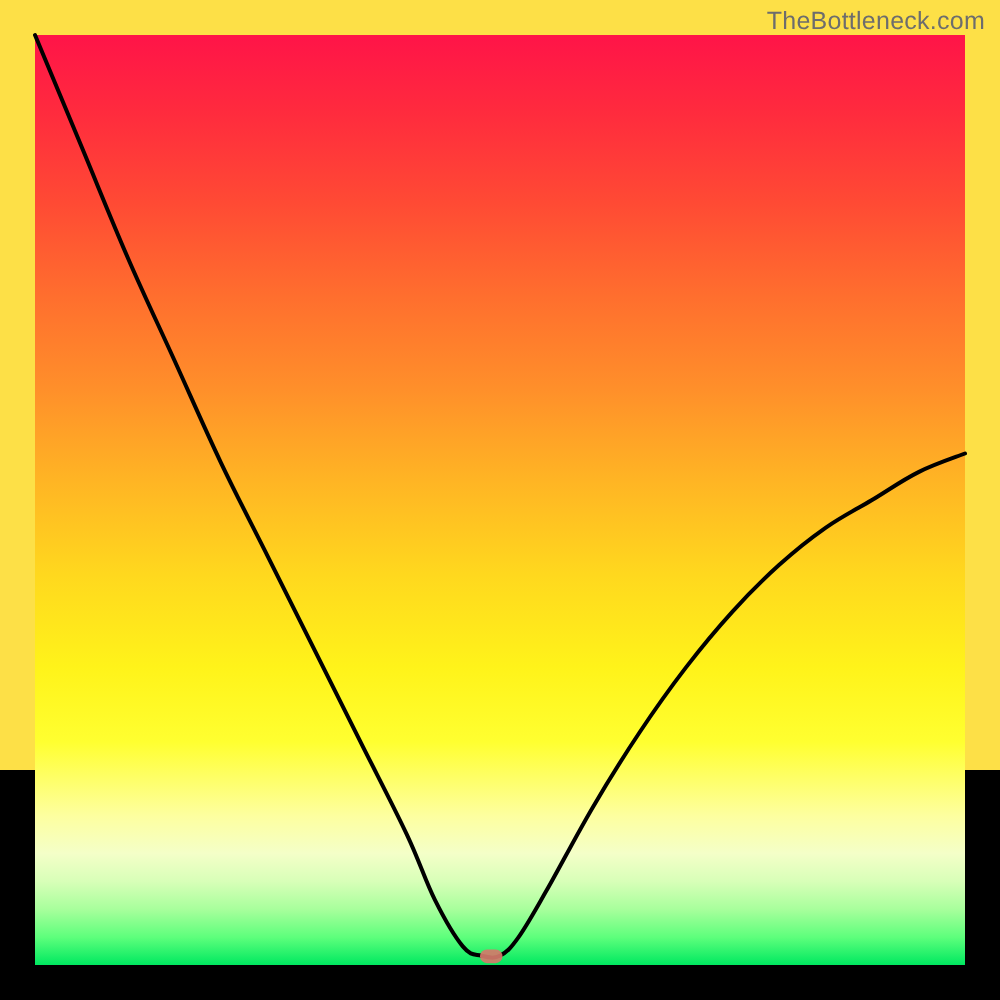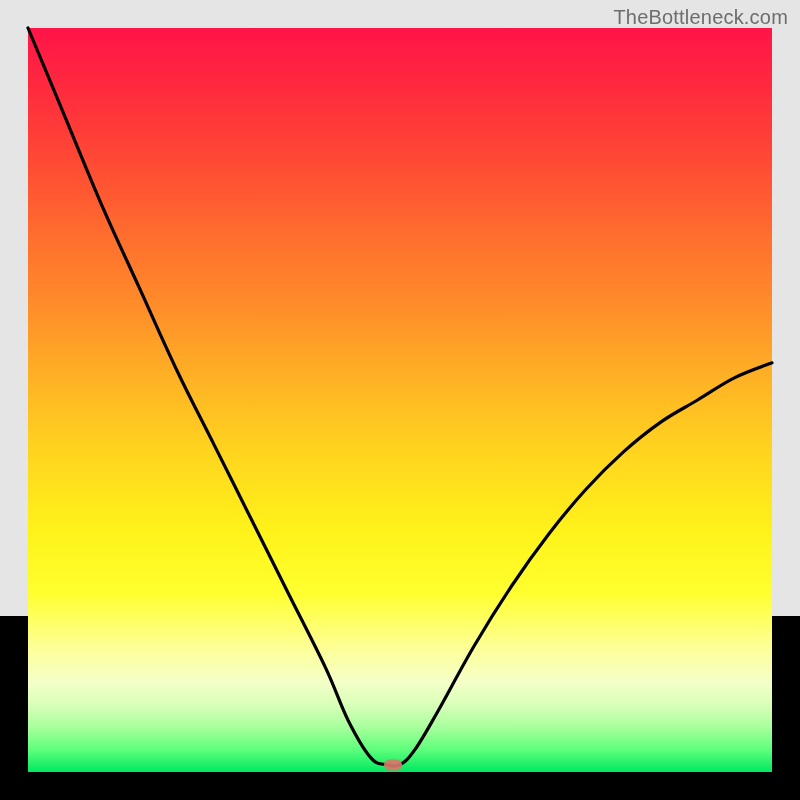--- a/index.html
+++ b/index.html
@@ -10,21 +10,21 @@
     background: #000;
     overflow: hidden;
     font-family: Arial, Helvetica, sans-serif;
   }
   .frame {
     position: absolute;
     left: 0;
     top: 0;
     width: 800px;
     height: 616px;
-    background: #e5e5e5;
+    background: #fde047;
   }
   .plot {
     position: absolute;
     left: 28px;
     top: 28px;
     width: 744px;
     height: 744px;
     background: linear-gradient(to bottom,
       #ff1448 0%,
       #ff2a3e 8%,

